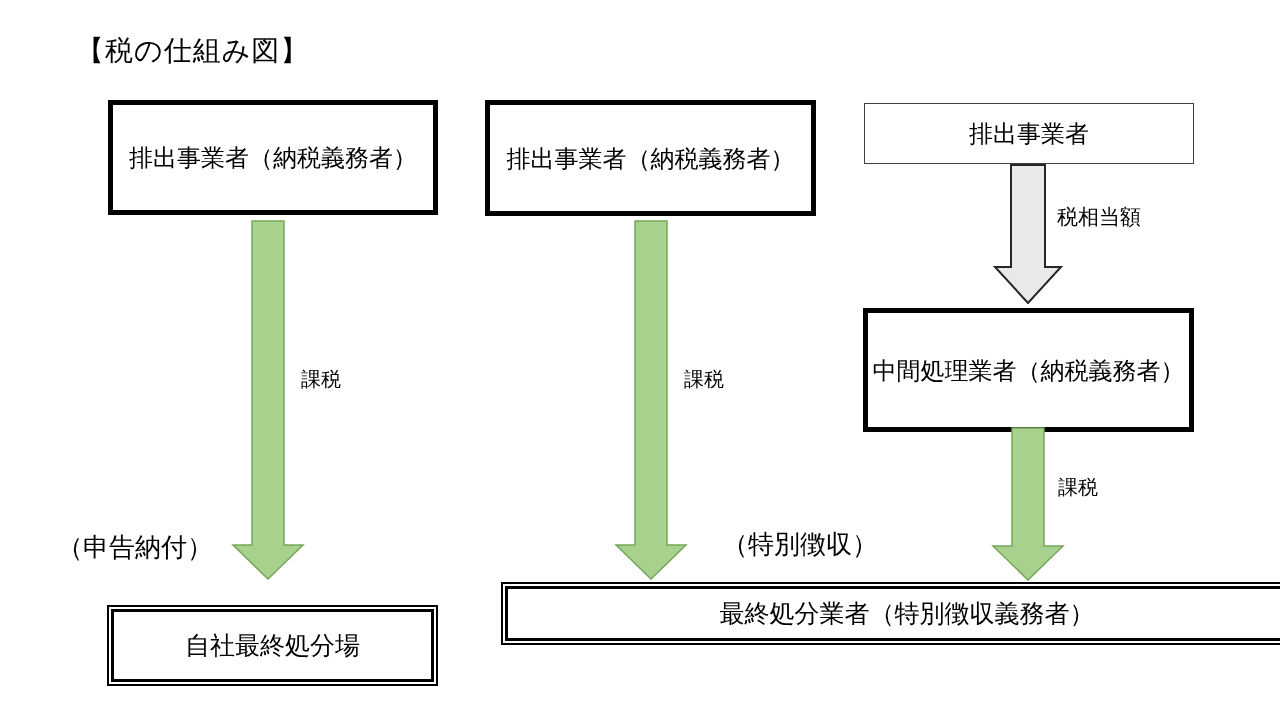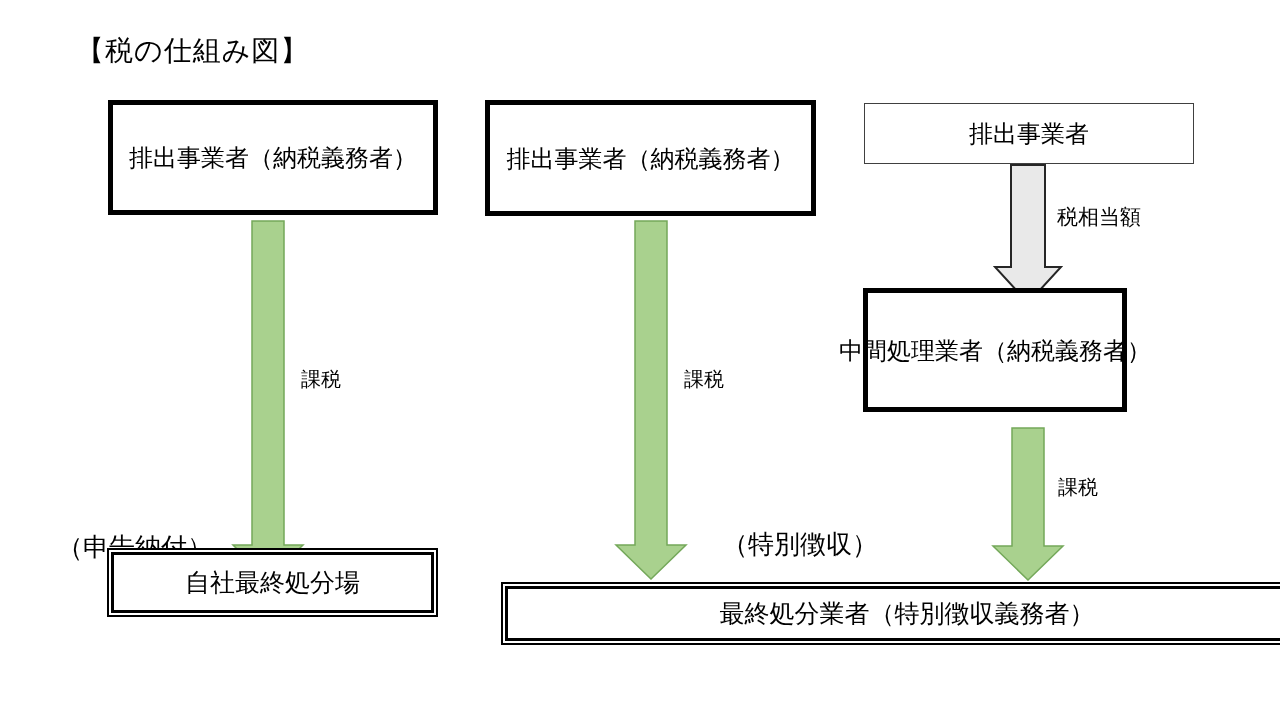--- a/index.html
+++ b/index.html
@@ -82,38 +82,38 @@
   </svg>
 
   <svg class="abs" style="left:614px; top:220px;" width="74" height="360" viewBox="0 0 74 360">
     <polygon points="21,1 53,1 53,325 72,325 37,359 2,325 21,325" stroke-width="1.5" fill="#a9d18e" stroke="#74a85a"></polygon>
   </svg>
 
   <svg class="abs" style="left:993px; top:164px;" width="70" height="140" viewBox="0 0 70 140">
     <polygon points="18,1 52,1 52,103 68,103 35,139 2,103 18,103" stroke-width="2" fill="#e9e9e9" stroke="#262626"></polygon>
   </svg>
 
-  <div class="abs box box-thick" style="left:863px; top:288px; width:264px; height:124px;">
+  <div class="abs box box-thick" style="left:863px; top:308px; width:331px; height:124px;">
     <div class="box-line">中間処理業者</div>
     <div class="box-line">（納税義務者）</div>
   </div>
 
   <svg class="abs" style="left:991px; top:427px;" width="74" height="154" viewBox="0 0 74 154">
     <polygon points="21,1 53,1 53,119 72,119 37,153 2,119 21,119" stroke-width="1.5" fill="#a9d18e" stroke="#74a85a"></polygon>
   </svg>
 
   <div class="abs flow-label" style="left:301px; top:366px;">課税</div>
   <div class="abs flow-label" style="left:684px; top:366px;">課税</div>
   <div class="abs flow-label-sm" style="left:1057px; top:203px;font-family:Liberation Serif, serif;">税相当額</div>
   <div class="abs flow-label" style="left:1058px; top:474px;">課税</div>
 
   <div class="abs side-note" style="left:722px; top:527px;">（特別徴収）</div>
   <div class="abs side-note" style="left:57px; top:530px;">（申告納付）</div>
 
-  <div class="abs dbox" style="left:107px; top:548px; width:331px; height:69px;">
+  <div class="abs dbox" style="left:107px; top:605px; width:331px; height:81px;">
     <div class="dbox-inner box-line-lg">自社最終処分場</div>
   </div>
 
   <div class="abs dbox" style="left:485px; top:582px; width:812px; height:63px;margin-left:16px;">
     <div class="dbox-inner box-line-lg">最終処分業者（特別徴収義務者）</div>
   </div>
 
 </div>
 
 </body></html>

